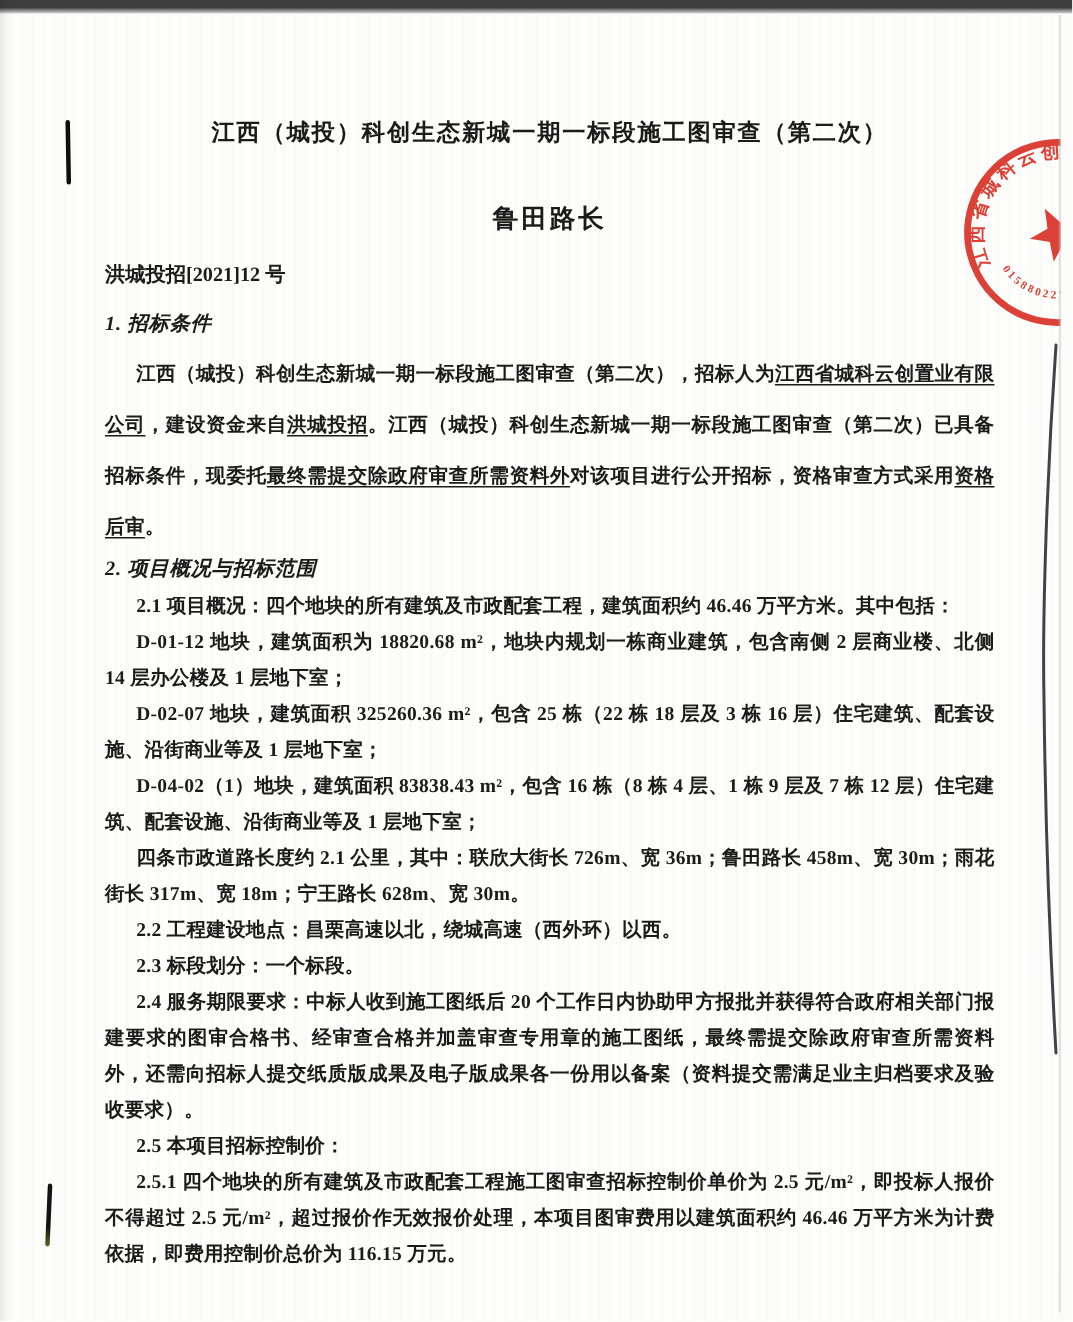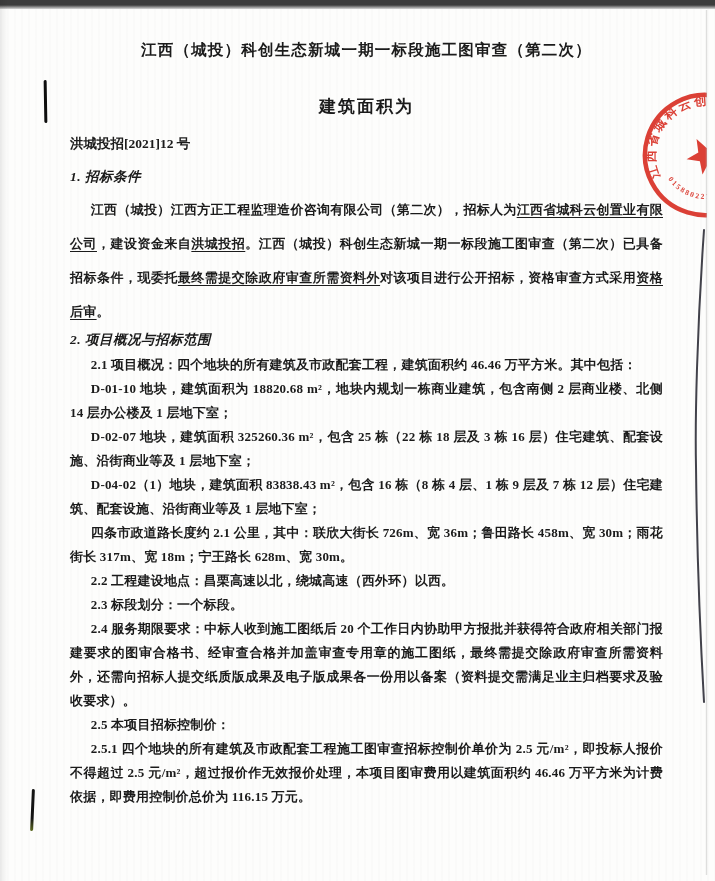--- a/index.html
+++ b/index.html
@@ -22,21 +22,21 @@
   }
   .leftshade{
     position:absolute;top:0;left:0;bottom:0;width:8px;
     background:linear-gradient(90deg,rgba(0,0,0,0.07),rgba(0,0,0,0));
   }
   .content{
     position:absolute;left:70px;right:52px;top:9px;color:#1b1b1b;
   }
   .title{
     font-size:15.5px;font-weight:700;text-align:center;letter-spacing:1.2px;
-    margin:30px 0 0;line-height:22px;
+    margin:69px 0 0;line-height:22px;
   }
   .subtitle{
     font-size:17px;font-weight:700;text-align:center;letter-spacing:2px;
     margin:33px 0 0;line-height:26px;
   }
   .docnum{
     font-size:13.5px;font-weight:700;text-align:left;margin-top:15px;line-height:18px;
   }
   .sec-heading{
     font-size:13.5px;font-weight:700;line-height:18px;margin:15px 0 0;letter-spacing:.5px;font-style:italic;
@@ -96,30 +96,30 @@
   <svg class="edge-svg" width="715" height="881">
     <line x1="706.5" y1="10" x2="706.5" y2="875" stroke="#b9b9b9" stroke-width="1.4" opacity="0.45"></line>
     <path d="M704,230 C697,330 695,420 696,466 C697,560 700,632 704,702" fill="none" stroke="#21212b" stroke-width="2" opacity="0.85" stroke-linecap="round"></path>
   </svg>
 
   <div class="mark1"></div>
   <div class="mark2"></div>
 
   <div class="content">
     <div class="title">江西（城投）科创生态新城一期一标段施工图审查（第二次）</div>
-    <div class="subtitle">建筑面积为</div>
+    <div class="subtitle">鲁田路长</div>
     <div class="docnum">洪城投招[2021]12 号</div>
 
     <div class="sec-heading">1. 招标条件</div>
-    <p class="p1"><span>江西（城投）江西方正工程监理造价咨询有限公司（第二次），招标人为</span><span class="u">江西省城科云创置业有限公司</span><span>，建设资金来自</span><span class="u">洪城投招</span><span>。江西（城投）科创生态新城一期一标段施工图审查（第二次）已具备招标条件，现委托</span><span class="u">最终需提交除政府审查所需资料外</span><span>对该项目进行公开招标，资格审查方式采用</span><span class="u">资格后审</span><span>。</span></p>
+    <p class="p1"><span>江西（城投）科创生态新城一期一标段施工图审查（第二次），招标人为</span><span class="u">江西省城科云创置业有限公司</span><span>，建设资金来自</span><span class="u">洪城投招</span><span>。江西（城投）科创生态新城一期一标段施工图审查（第二次）已具备招标条件，现委托</span><span class="u">最终需提交除政府审查所需资料外</span><span>对该项目进行公开招标，资格审查方式采用</span><span class="u">资格后审</span><span>。</span></p>
 
     <div class="sec-heading second">2. 项目概况与招标范围</div>
     <div class="s2-body">
         <p class="body-para">2.1 项目概况：四个地块的所有建筑及市政配套工程，建筑面积约 46.46 万平方米。其中包括：</p>
-        <p class="body-para">D-01-10 地块，建筑面积为 18820.68 m²，地块内规划一栋商业建筑，包含南侧 2 层商业楼、北侧 14 层办公楼及 1 层地下室；</p>
+        <p class="body-para">D-01-12 地块，建筑面积为 18820.68 m²，地块内规划一栋商业建筑，包含南侧 2 层商业楼、北侧 14 层办公楼及 1 层地下室；</p>
         <p class="body-para">D-02-07 地块，建筑面积 325260.36 m²，包含 25 栋（22 栋 18 层及 3 栋 16 层）住宅建筑、配套设施、沿街商业等及 1 层地下室；</p>
         <p class="body-para">D-04-02（1）地块，建筑面积 83838.43 m²，包含 16 栋（8 栋 4 层、1 栋 9 层及 7 栋 12 层）住宅建筑、配套设施、沿街商业等及 1 层地下室；</p>
         <p class="body-para">四条市政道路长度约 2.1 公里，其中：联欣大街长 726m、宽 36m；鲁田路长 458m、宽 30m；雨花街长 317m、宽 18m；宁王路长 628m、宽 30m。</p>
         <p class="body-para">2.2 工程建设地点：昌栗高速以北，绕城高速（西外环）以西。</p>
         <p class="body-para">2.3 标段划分：一个标段。</p>
         <p class="body-para">2.4 服务期限要求：中标人收到施工图纸后 20 个工作日内协助甲方报批并获得符合政府相关部门报建要求的图审合格书、经审查合格并加盖审查专用章的施工图纸，最终需提交除政府审查所需资料外，还需向招标人提交纸质版成果及电子版成果各一份用以备案（资料提交需满足业主归档要求及验收要求）。</p>
         <p class="body-para">2.5 本项目招标控制价：</p>
         <p class="body-para">2.5.1 四个地块的所有建筑及市政配套工程施工图审查招标控制价单价为 2.5 元/m²，即投标人报价不得超过 2.5 元/m²，超过报价作无效报价处理，本项目图审费用以建筑面积约 46.46 万平方米为计费依据，即费用控制价总价为 116.15 万元。</p>
       </div>
   </div>

